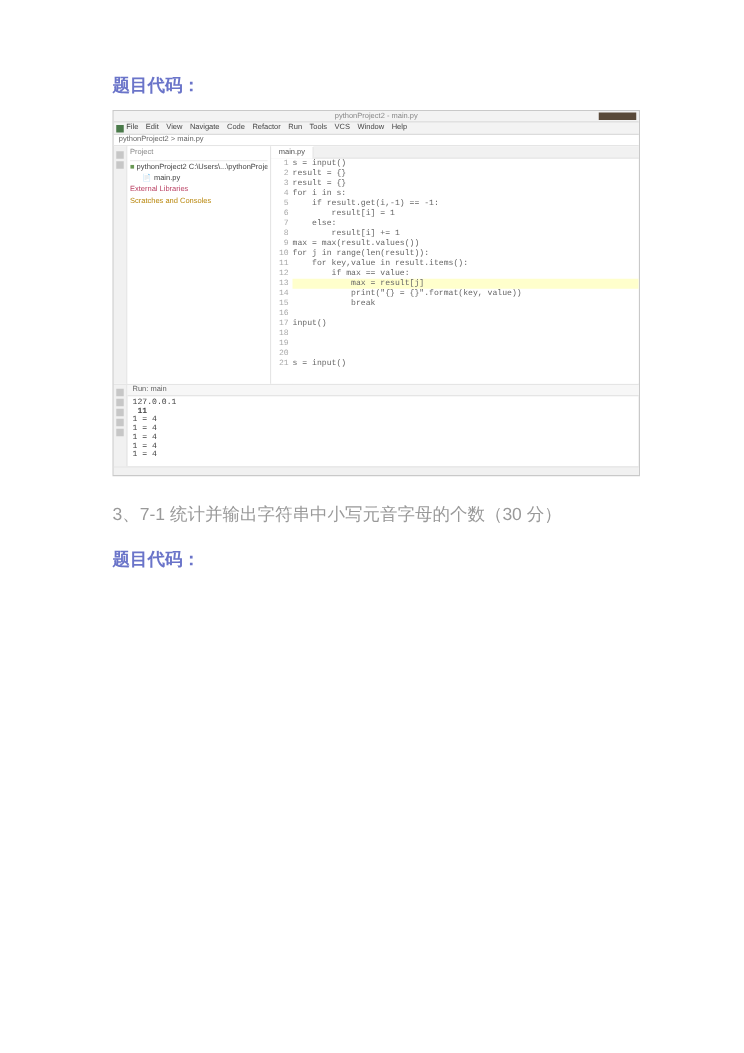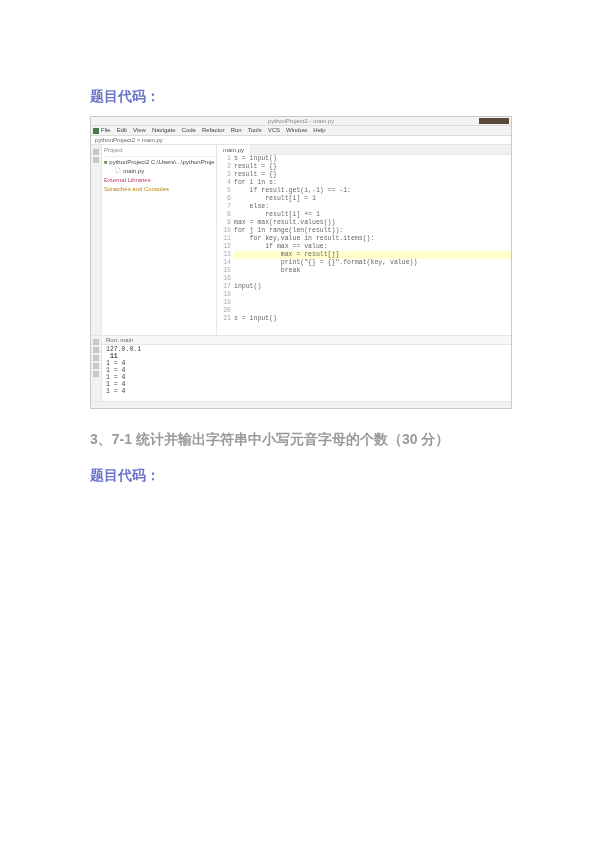--- a/index.html
+++ b/index.html
@@ -7,21 +7,21 @@
     padding: 0;
     width: 595px;
     height: 842px;
     background: #ffffff;
     font-family: "Microsoft YaHei", Arial, sans-serif;
     font-size: 13px;
     color: #333;
     overflow: hidden;
   }
   .page {
-    padding: 88px 90px 20px 90px;
+    padding: 60px 90px 20px 90px;
   }
   .section-title {
     color: #6a74c9;
     font-weight: bold;
     font-size: 14px;
     margin-bottom: 10px;
   }
   .ide {
     width: 420px;
     border: 1px solid #c9c9c9;
@@ -191,21 +191,21 @@
   .console-out div { height: 7px; line-height: 7px; white-space: pre; }
   .console-out .b { font-weight: bold; }
   .statusbar {
     height: 6px;
     background: #f1f1f1;
     border-top: 1px solid #e5e5e5;
   }
   .q-title {
     margin-top: 22px;
     color: #999999;
-    font-weight: bold;
+    font-weight: normal;
     font-size: 14px;
   }
   .q-sub {
     margin-top: 18px;
     color: #6a74c9;
     font-weight: bold;
     font-size: 14px;
   }
 </style>
 </head>

